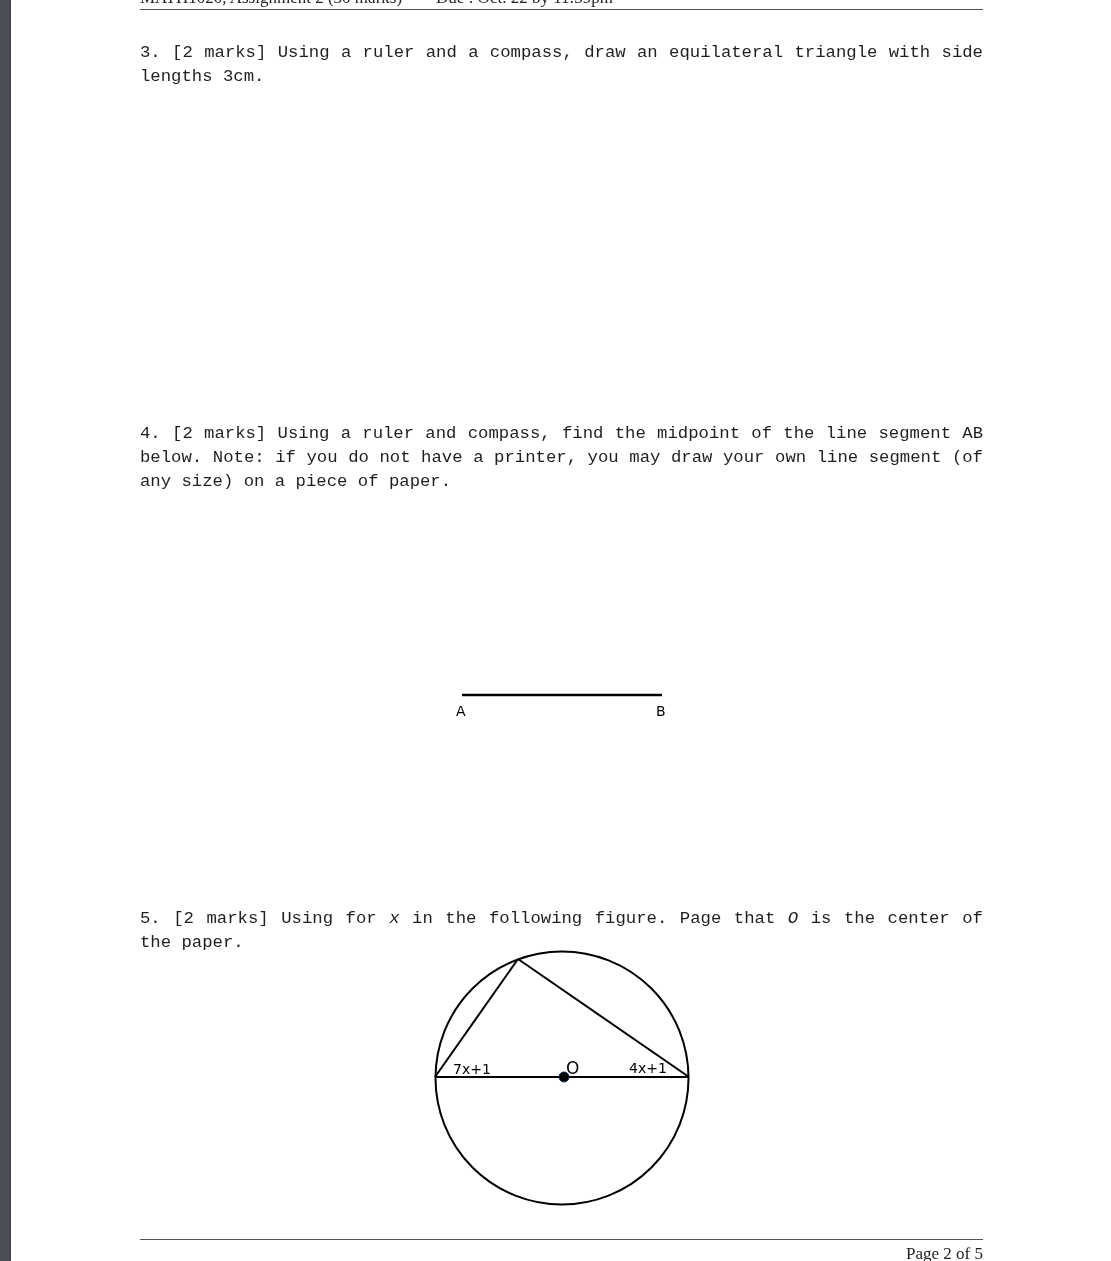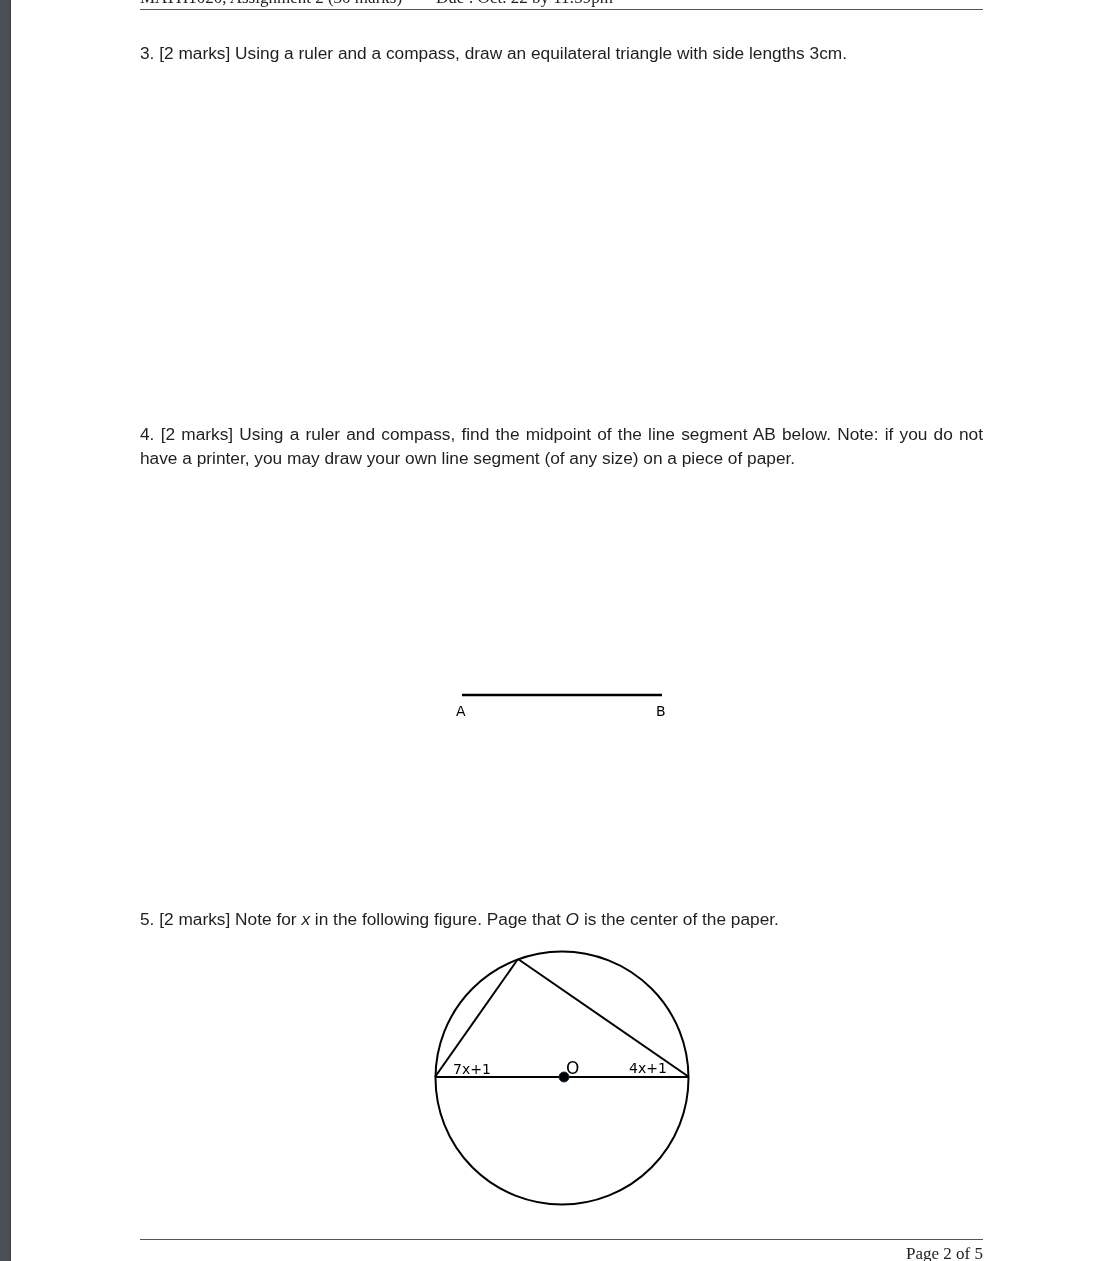--- a/index.html
+++ b/index.html
@@ -43,21 +43,21 @@
       left: 140px;
       top: 9px;
       width: 843px;
       height: 1px;
       background: #555;
     }
     .q-text {
       position: absolute;
       left: 140px;
       width: 843px;
-      font-family: Liberation Sans, sans-serif;
+      font-family: Liberation Mono, monospace;
       font-size: 17.3px;
       line-height: 24px;
       text-align: justify;
       color: #1f1f1f;
     }
     .q-text .math {
       font-style: italic;
     }
     #q3 { top: 41px; }
     #q4 { top: 422px; }
@@ -110,21 +110,21 @@
 
 <svg class="figure" width="1111" height="1261" style="pointer-events:none;">
   <line x1="462" y1="695" x2="662" y2="695" stroke="#000" stroke-width="2.5"></line>
   <text x="456" y="716" font-size="14" class="fig-label" fill="#000">A</text>
   <text x="656" y="716" font-size="14" class="fig-label" fill="#000">B</text>
 </svg>
 
 <div class="q-text" id="q5">
   <span>5.</span>
   <span>[2 marks]</span>
-  <span>Note for</span>
+  <span>Using for</span>
   <span class="math">x</span>
   <span>in the following figure. Page that</span>
   <span class="math">O</span>
   <span>is the center of the paper.</span>
 </div>
 
 <svg class="figure" width="1111" height="1261" style="pointer-events:none;">
   <circle cx="562" cy="1078" r="126.5" fill="none" stroke="#000" stroke-width="2"></circle>
   <line x1="435" y1="1077" x2="689" y2="1077" stroke="#000" stroke-width="2"></line>
   <line x1="435" y1="1077" x2="518" y2="959" stroke="#000" stroke-width="2"></line>

